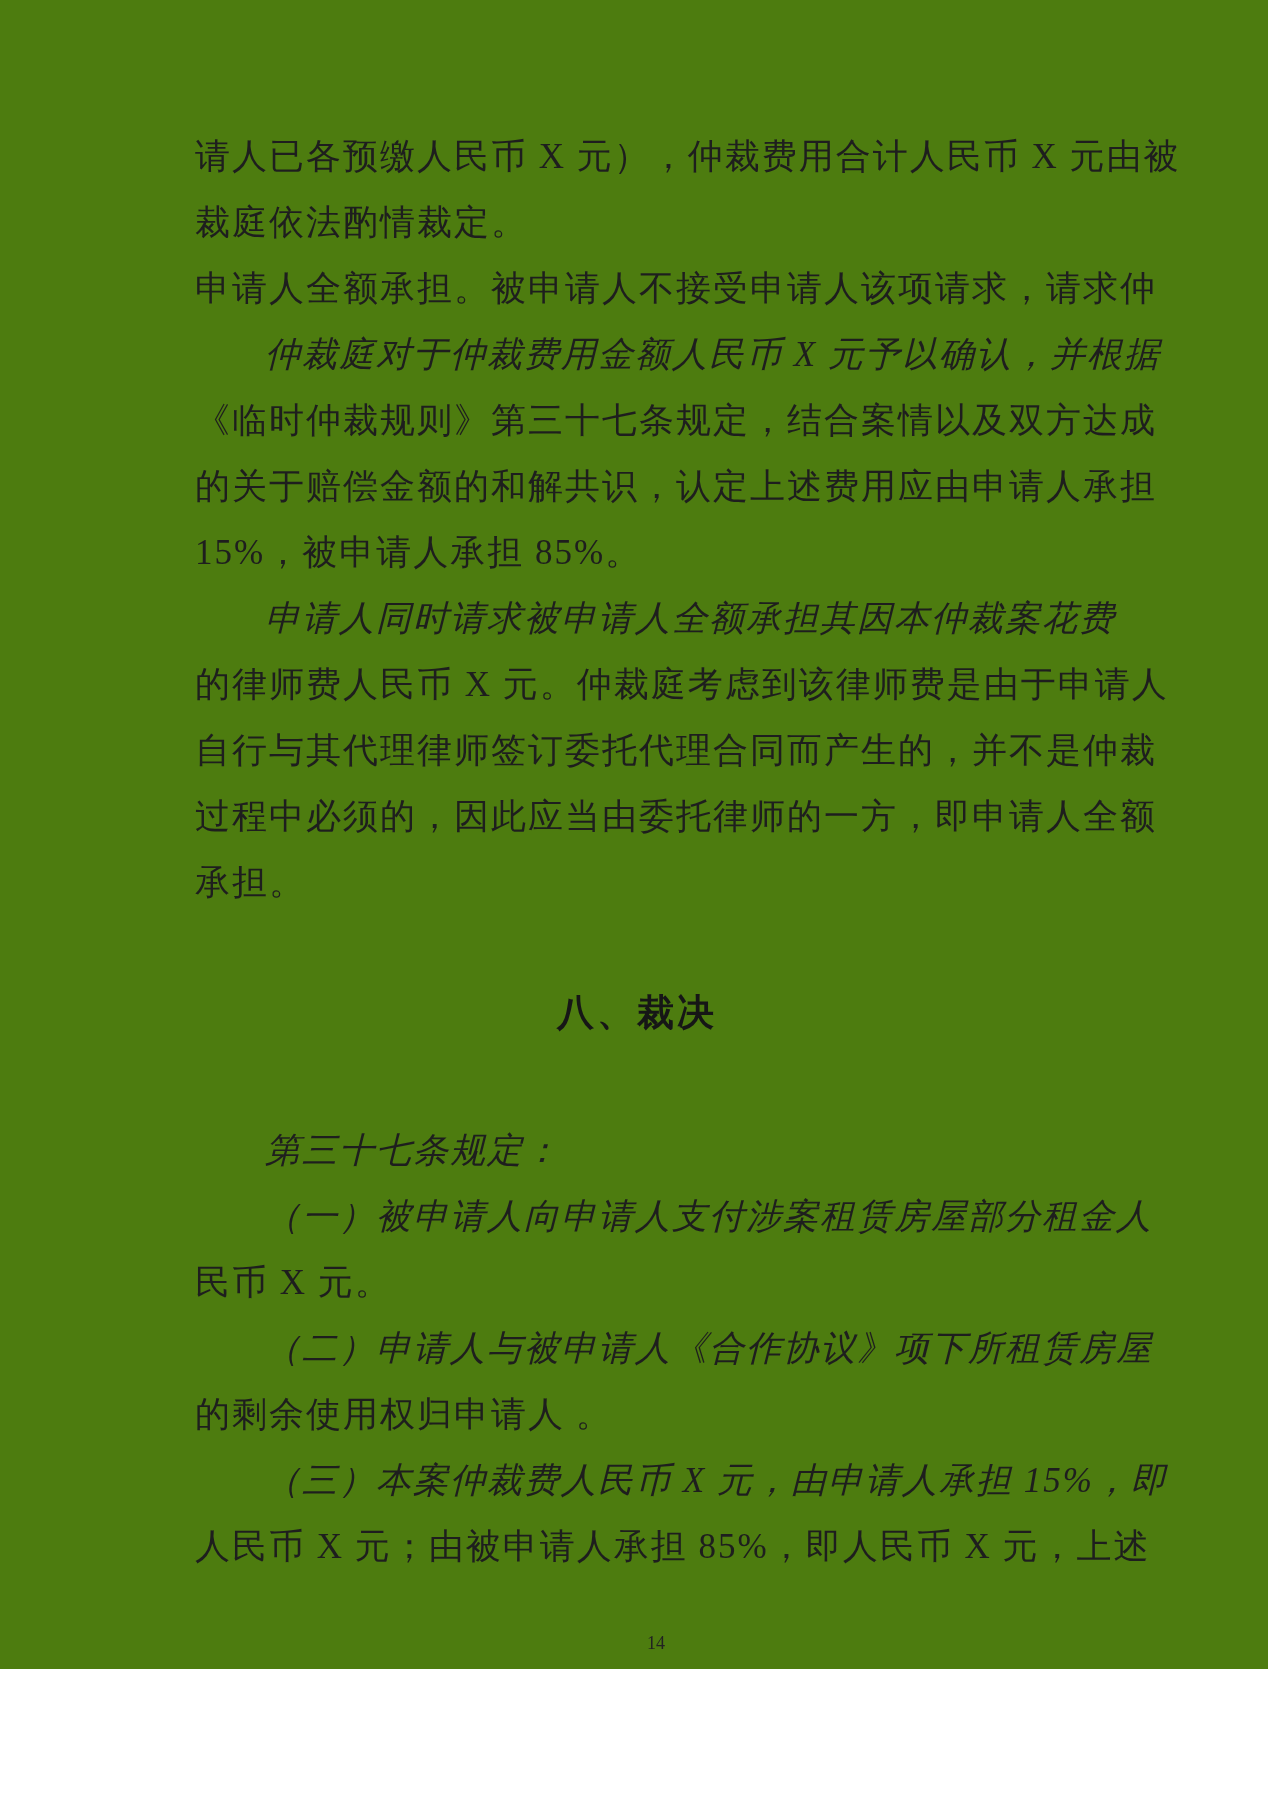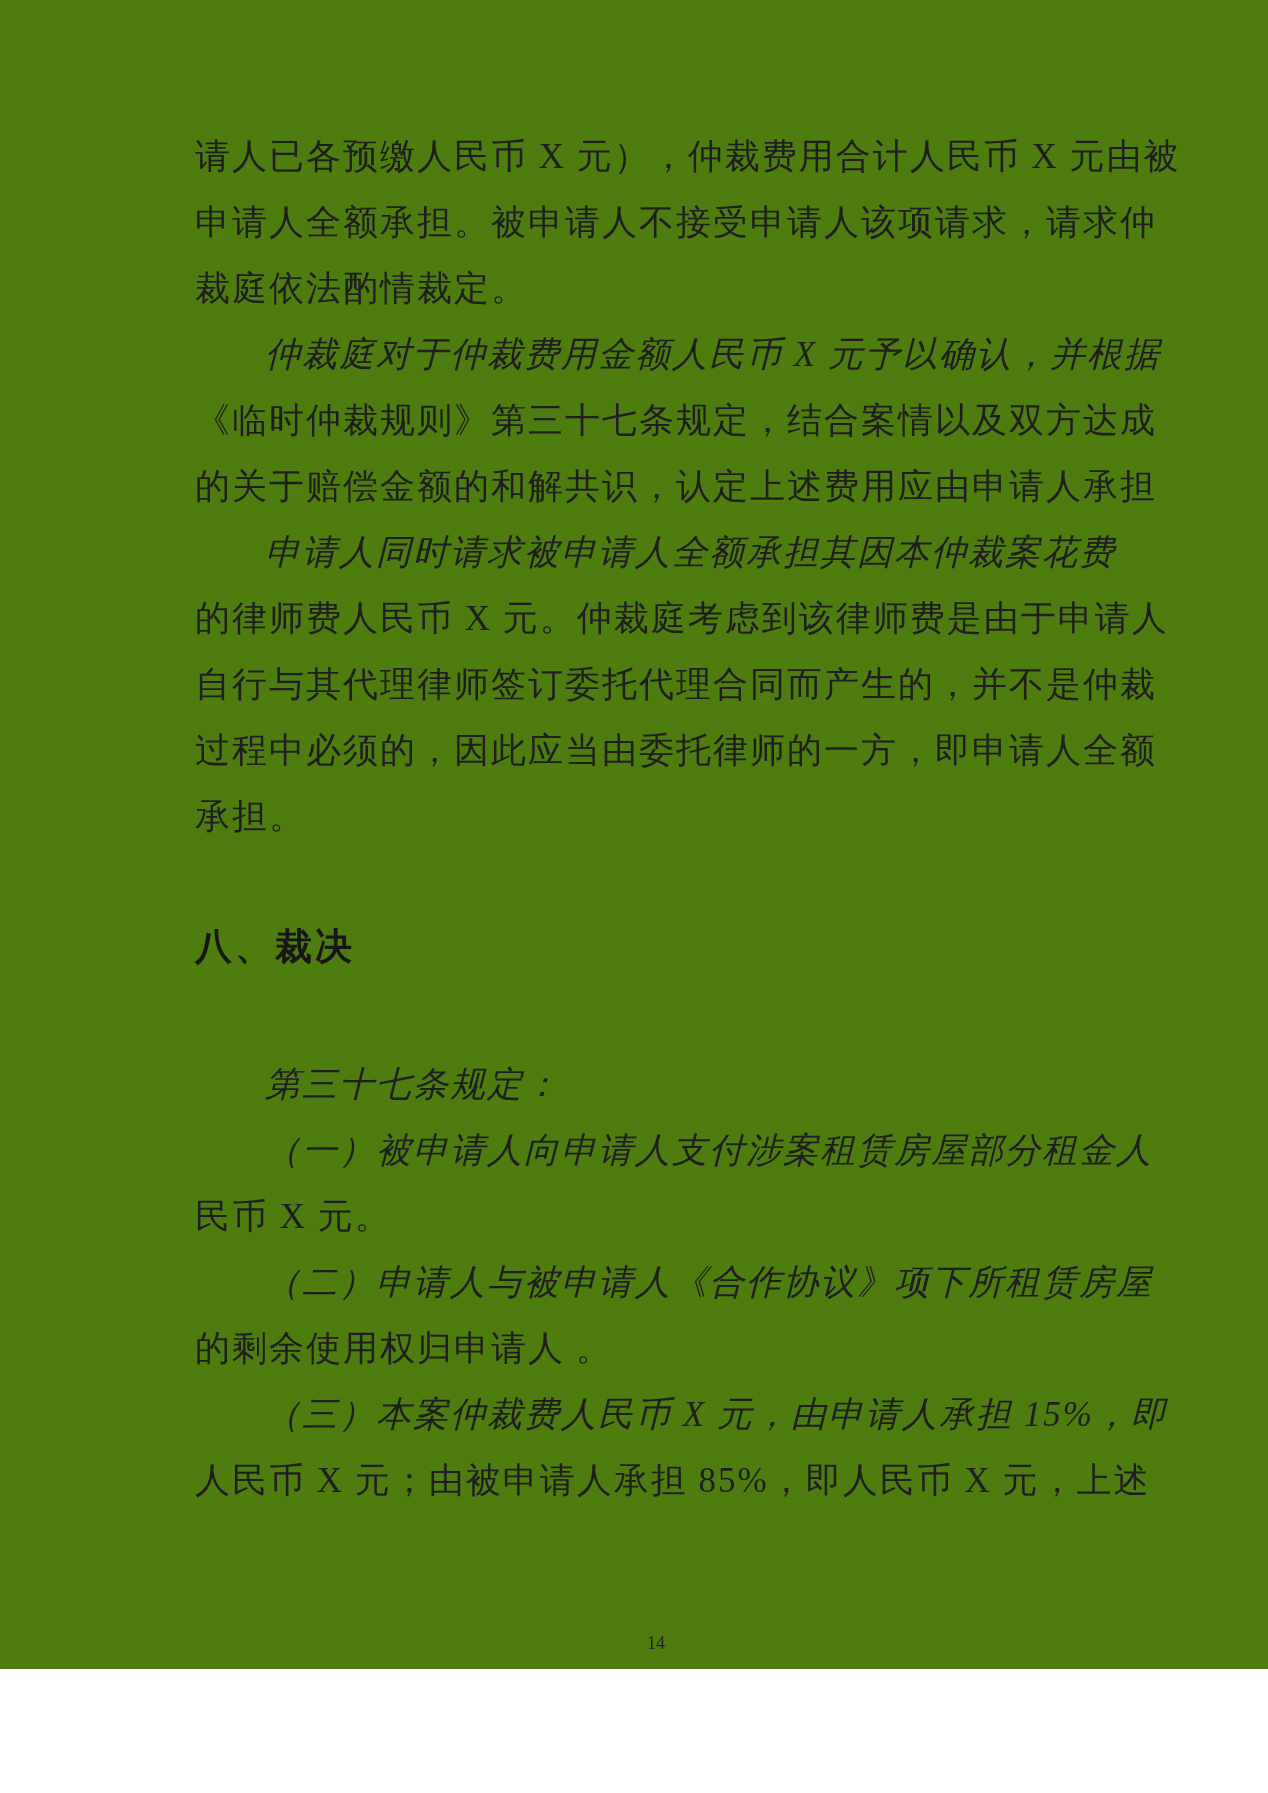--- a/index.html
+++ b/index.html
@@ -36,20 +36,21 @@
     text-indent: 2em;
     font-style: italic;
   }
   .heading {
     height: 66px;
     line-height: 66px;
     margin: 64px 0 72px 0;
     font-size: 37px;
     font-weight: bold;
     letter-spacing: 3px;
+    text-align: center;
     font-family: "Liberation Sans", "DejaVu Sans", sans-serif;
     color: #161616;
   }
   .footer {
     position: absolute;
     top: 1628px;
     left: 0;
     width: 100%;
     text-align: center;
     font-size: 18px;
@@ -58,27 +59,28 @@
     font-family: "Liberation Serif", "DejaVu Serif", serif;
   }
 </style>
 </head>
 <body>
 
 <div class="page">
   <div class="content" id="doc-body">
       <div class="paragraph">
         <div class="line">请人已各预缴人民币 X 元），仲裁费用合计人民币 X 元由被</div>
+        <div class="line">裁庭依法酌情裁定。</div>
         <div class="line">申请人全额承担。被申请人不接受申请人该项请求，请求仲</div>
-        <div class="line">裁庭依法酌情裁定。</div>
       </div>
       <div class="paragraph">
         <div class="line first-indent">仲裁庭对于仲裁费用金额人民币 X 元予以确认，并根据</div>
         <div class="line">《临时仲裁规则》第三十七条规定，结合案情以及双方达成</div>
         <div class="line">的关于赔偿金额的和解共识，认定上述费用应由申请人承担</div>
+        <div class="line">15%，被申请人承担 85%。</div>
       </div>
       <div class="paragraph">
         <div class="line first-indent">申请人同时请求被申请人全额承担其因本仲裁案花费</div>
         <div class="line">的律师费人民币 X 元。仲裁庭考虑到该律师费是由于申请人</div>
         <div class="line">自行与其代理律师签订委托代理合同而产生的，并不是仲裁</div>
         <div class="line">过程中必须的，因此应当由委托律师的一方，即申请人全额</div>
         <div class="line">承担。</div>
       </div>
       <div class="heading">八、裁决</div>
       <div class="paragraph">

